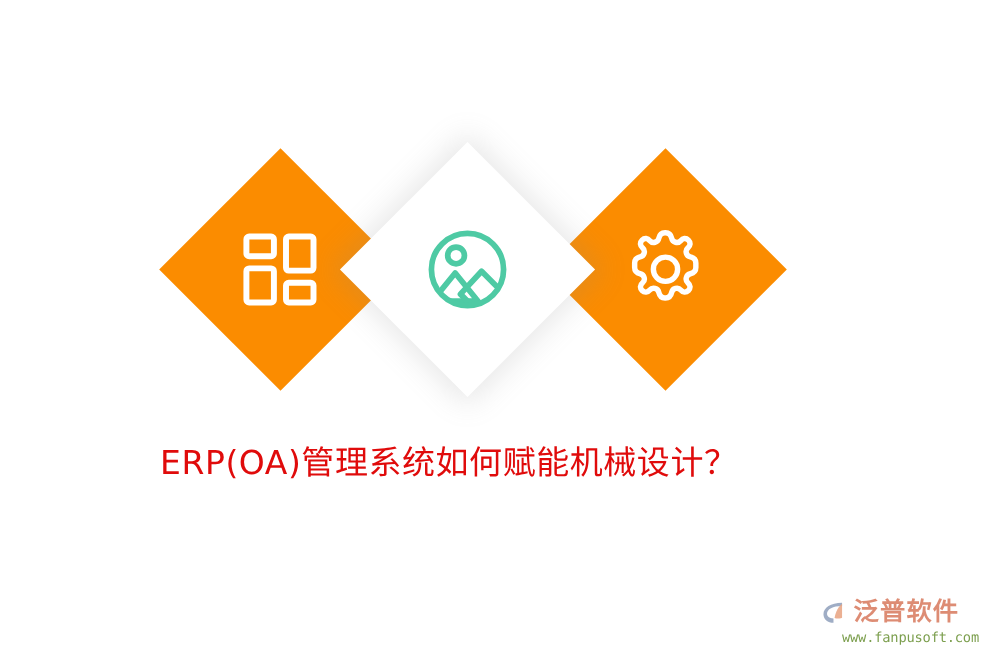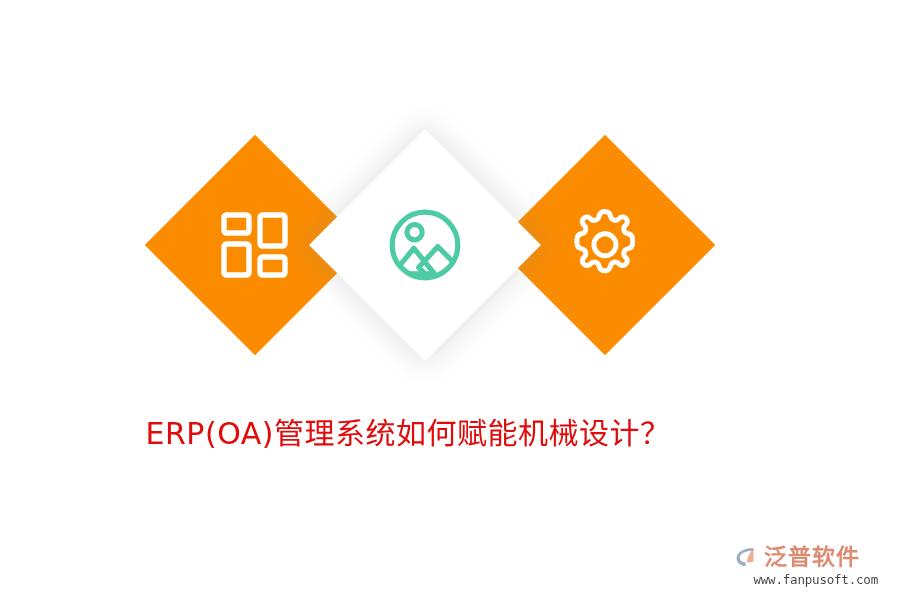--- a/index.html
+++ b/index.html
@@ -61,37 +61,37 @@
   }
 
   #diamond-left  { left: 255px; top: 245px; }
   #diamond-mid   { left: 425px; top: 245px; }
   #diamond-right { left: 605px; top: 245px; }
 
   
   #title-block {
     position: absolute;
     left: 0;
-    top: 408px;
+    top: 396px;
     width: 816px;
     text-align: center;
   }
   .title-line {
     color: #e00b0b;
     font-family: "DejaVu Sans", "Liberation Sans", sans-serif;
     font-size: 30px;
     line-height: 52px;
     letter-spacing: 0.5px;
     white-space: nowrap;
   }
 
   
   #watermark {
     position: absolute;
-    right: 20px;
+    right: 8px;
     bottom: 12px;
     width: 146px;
     text-align: center;
     opacity: 0.92;
   }
   #watermark-top {
     display: flex;
     align-items: center;
     justify-content: flex-start;
     gap: 4px;
@@ -99,21 +99,21 @@
   }
   #watermark-brand {
     color: #d1603f;
     font-size: 23px;
     line-height: 26px;
     font-weight: 700;
     letter-spacing: 1px;
     opacity: 0.78;
   }
   #watermark-url {
-    color: #000000;
+    color: #4d7c0f;
     font-family: "DejaVu Sans Mono", "Liberation Mono", monospace;
     font-size: 12.5px;
     line-height: 16px;
     letter-spacing: -0.2px;
     opacity: 0.80;
     text-align: right;
     padding-right: 2px;
   }
 </style>
 </head>

